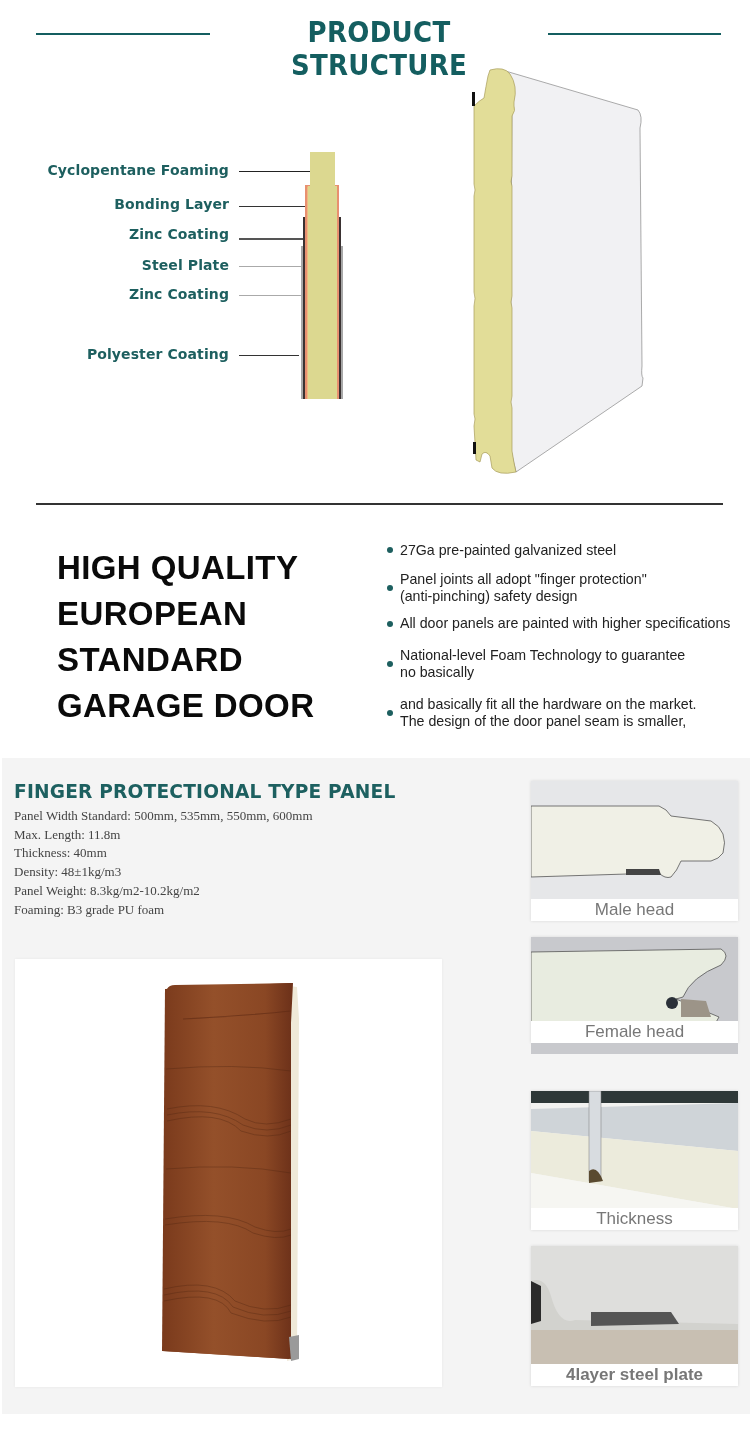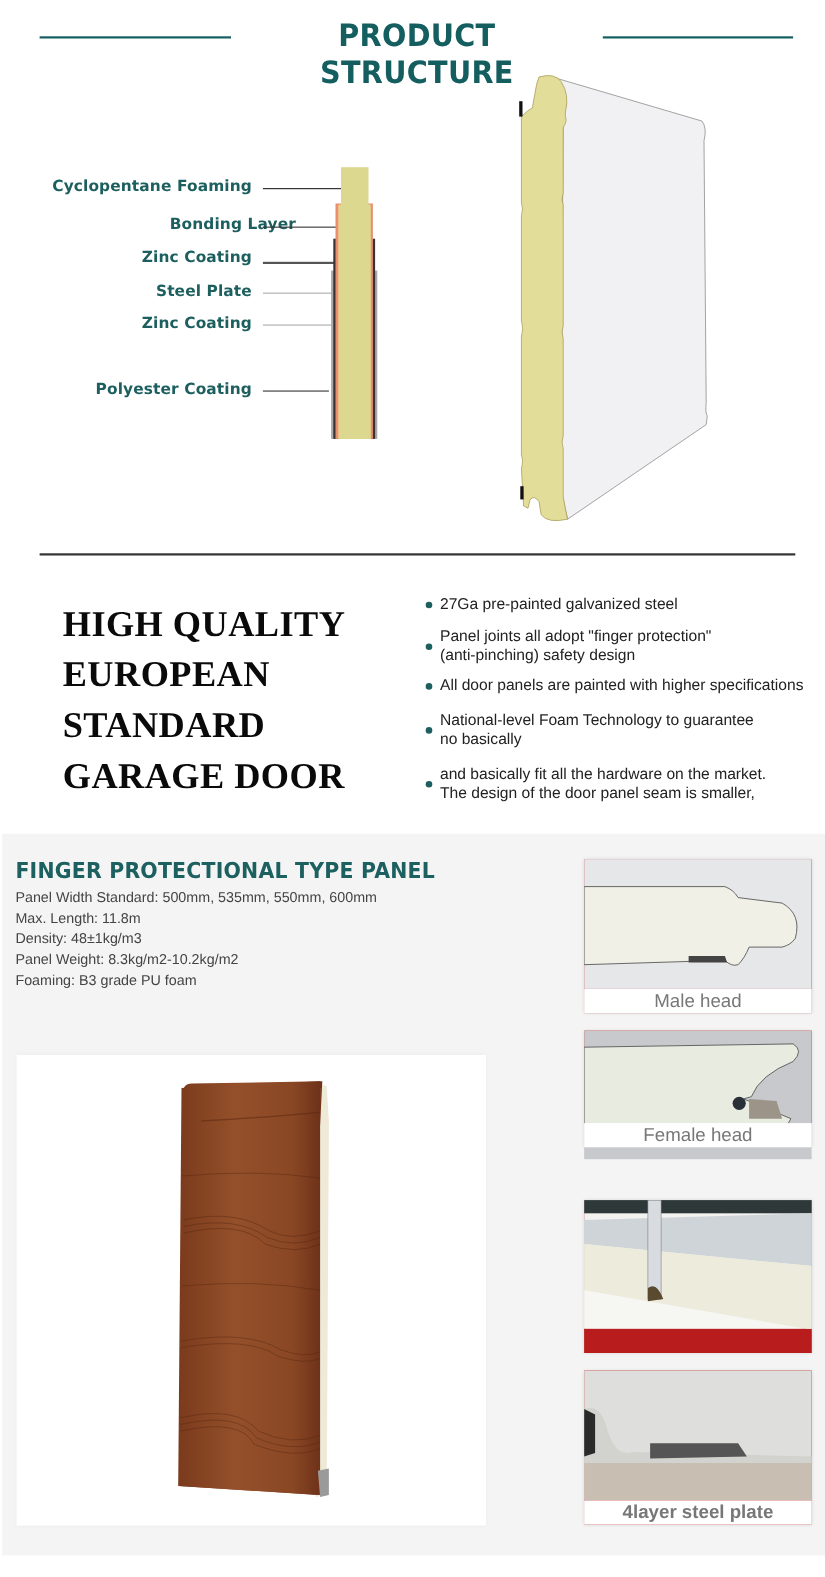--- a/index.html
+++ b/index.html
@@ -23,34 +23,34 @@
 
   .cross { position: absolute; left: 298px; top: 152px; width: 48px; height: 247px; }
   .cross div { position: absolute; }
 
   .panel3d { position: absolute; left: 470px; top: 66px; width: 180px; height: 412px; }
 
   .divider { position: absolute; left: 36px; top: 503px; width: 687px; height: 1.5px; background: #333; }
 
   
   .headline { position: absolute; left: 57px; top: 545px; width: 300px; }
-  .headline div { font-family: Liberation Serif, serif; font-weight: bold; font-size: 33px; line-height: 46px;
+  .headline div { font-family: Liberation Sans, sans-serif; font-weight: bold; font-size: 33px; line-height: 46px;
     color: #0a0a0a; letter-spacing: 0.4px; white-space: nowrap; }
 
   .features { position: absolute; left: 387px; top: 540px; width: 360px; }
   .feat { position: relative; padding-left: 13px; font-family: "Liberation Sans", sans-serif; font-size: 14.2px;
     line-height: 17px; color: #222; }
   .feat .dot { position: absolute; left: 0; width: 6px; height: 6px; border-radius: 50%; background: #1d5f5f; }
 
   
   .lower { position: absolute; left: 2px; top: 758px; width: 748px; height: 656px; background: #f4f4f4; }
   .fp-title { position: absolute; left: 14px; top: 779px; font-family: "DejaVu Sans", sans-serif; font-weight: bold;
     font-size: 20px; color: #1d6060; letter-spacing: 0.2px; white-space: nowrap; transform: scaleX(0.93); transform-origin: left; }
   .specs { position: absolute; left: 14px; top: 807px; }
-  .spec { font-family: Liberation Sans, sans-serif; font-size: 13px; line-height: 18.7px; color: #444; white-space: nowrap; }
+  .spec { font-family: Liberation Serif, serif; font-size: 13px; line-height: 18.7px; color: #444; white-space: nowrap; }
 
   .main-img { position: absolute; left: 15px; top: 959px; width: 427px; height: 428px; background: #fff;
     box-shadow: 0 0 3px rgba(0,0,0,0.06); }
 
   .thumb { position: absolute; left: 531px; width: 207px; background: #b91c1c; box-shadow: 0 0 3px rgba(0,0,0,0.12); }
   .thumb .pic { position: absolute; left: 0; top: 0; width: 207px; overflow: hidden; }
   .thumb .cap { position: absolute; left: 0; bottom: 0; width: 207px; height: 22px; background: #fff;
     text-align: center; font-family: "Liberation Sans", sans-serif; font-size: 17px; line-height: 22px; color: #777; }
 </style>
 </head>
@@ -59,21 +59,21 @@
 <div class="hdr">
   <div class="hdr-line l"></div>
   <div class="hdr-title">PRODUCT STRUCTURE</div>
   <div class="hdr-line r"></div>
 </div>
 
 <div class="layers">
   <div class="layer-label" style="left:0;top:162px;">Cyclopentane Foaming</div>
   <div class="layer-line" style="left:239px;top:171px;width:71px;background:#222;"></div>
 
-  <div class="layer-label" style="left:0;top:196px;margin-left:40px;">Bonding Layer</div>
+  <div class="layer-label" style="left:0;top:196px;">Bonding Layer</div>
   <div class="layer-line" style="left:239px;top:206px;width:68px;background:#333;"></div>
 
   <div class="layer-label" style="left:0;top:226px;">Zinc Coating</div>
   <div class="layer-line" style="left:239px;top:238px;width:66px;background:#555;height:1.5px;"></div>
 
   <div class="layer-label" style="left:0;top:257px;">Steel Plate</div>
   <div class="layer-line" style="left:239px;top:266px;width:64px;background:#aaa;"></div>
 
   <div class="layer-label" style="left:0;top:286px;">Zinc Coating</div>
   <div class="layer-line" style="left:239px;top:295px;width:62px;background:#aaa;"></div>
@@ -139,20 +139,21 @@
     <div>The design of the door panel seam is smaller,</div>
   </div>
 </div>
 
 <div class="lower"></div>
 
 <div class="fp-title">FINGER PROTECTIONAL TYPE PANEL</div>
 <div class="specs">
   <div class="spec">Panel Width Standard: 500mm, 535mm, 550mm, 600mm</div>
   <div class="spec">Max. Length: 11.8m</div>
+  <div class="spec">Thickness: 40mm</div>
   <div class="spec">Density: 48±1kg/m3</div>
   <div class="spec">Panel Weight: 8.3kg/m2-10.2kg/m2</div>
   <div class="spec">Foaming: B3 grade PU foam</div>
 </div>
 
 <div class="main-img">
   <svg width="427" height="428" viewBox="0 0 427 428">
     <defs>
       <linearGradient id="wood" x1="0" y1="0" x2="1" y2="0">
         <stop offset="0" stop-color="#7a3a1c"></stop>
@@ -206,20 +207,21 @@
 <div class="thumb" style="top:1091px;height:139px;">
   <svg class="pic" width="207" height="117" viewBox="0 0 207 117">
     <rect width="207" height="117" fill="#f2f2f0"></rect>
     <rect width="207" height="12" fill="#2e3838"></rect>
     <path d="M0 18 L207 12 L207 60 L0 40 Z" fill="#cfd4d8"></path>
     <path d="M0 40 L207 60 L207 118 L0 82 Z" fill="#ecebdc"></path>
     <path d="M0 82 L207 118 L207 117 L0 117 Z" fill="#f6f6f2"></path>
     <rect x="58" y="0" width="12" height="90" fill="#d8dce0" stroke="#777" stroke-width="0.5"></rect>
     <path d="M58 80 Q66 74 72 90 L58 92 Z" fill="#5a4a30"></path>
   </svg>
+  <div class="cap">Thickness</div>
 </div>
 
 <div class="thumb" style="top:1246px;height:140px;font-weight:bold;">
   <svg class="pic" width="207" height="118" viewBox="0 0 207 118">
     <rect width="207" height="118" fill="#dededc"></rect>
     <path d="M0 35 Q14 30 20 50 Q28 80 44 74 L207 78 L207 84 L0 84 Z" fill="#d2d2ce"></path>
     <path d="M0 35 L10 40 L10 75 L0 78 Z" fill="#2a2a2a"></path>
     <path d="M60 66 L140 66 L148 78 L60 80 Z" fill="#555"></path>
     <rect x="0" y="84" width="207" height="34" fill="#c8bfb2"></rect>
   </svg>

